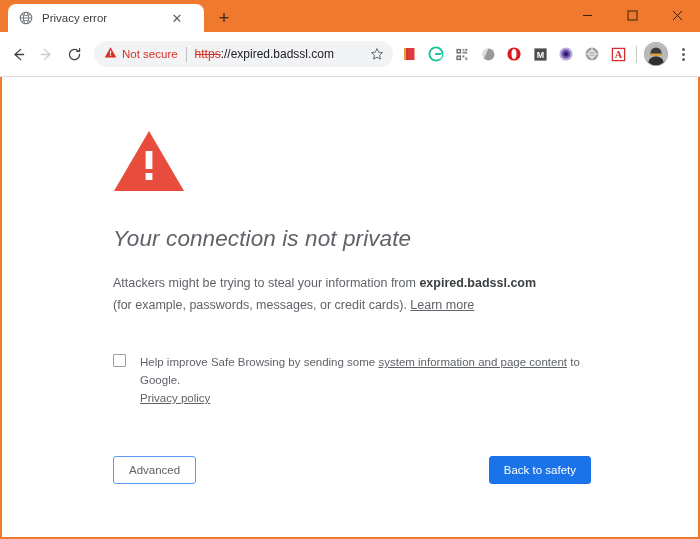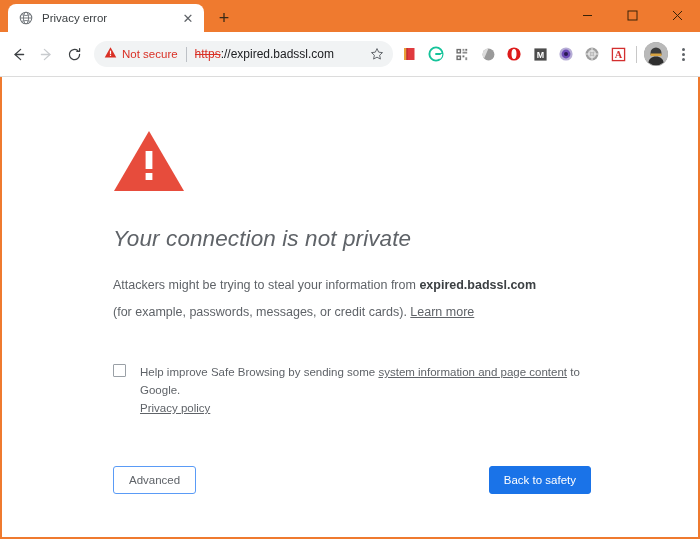--- a/index.html
+++ b/index.html
@@ -27,21 +27,21 @@
     padding-left: 8px;
     position: relative;
     flex: 0 0 auto;
   }
   .tab {
     width: 196px; height: 28px;
     background: #ffffff;
     border-radius: 8px 8px 0 0;
     display: flex;
     align-items: center;
-    padding: 0 8px 0 10px;
+    padding: 0 19px 0 10px;
     position: relative;
   }
   .tab-favicon {
     width: 16px; height: 16px;
     flex: 0 0 16px;
     display: flex; align-items: center; justify-content: center;
   }
   .tab-title {
     flex: 1 1 auto;
     font-size: 11.5px;
@@ -192,21 +192,21 @@
     font-size: 22.5px;
     font-weight: normal;
     color: #5f6368;
     margin: 33px 0 0 0;
     letter-spacing: 0.1px;
     font-style: italic;
   }
   #paragraph {
     font-size: 12.5px;
     color: #5f6368;
-    line-height: 27px;
+    line-height: 22px;
     margin: 20px 0 0 0;
     max-width: 436px;
   }
   #paragraph b { color: #3c4043; font-weight: bold; }
   .inline-link {
     color: #5f6368;
     text-decoration: underline;
   }
   #errcode {
     font-size: 11px;

